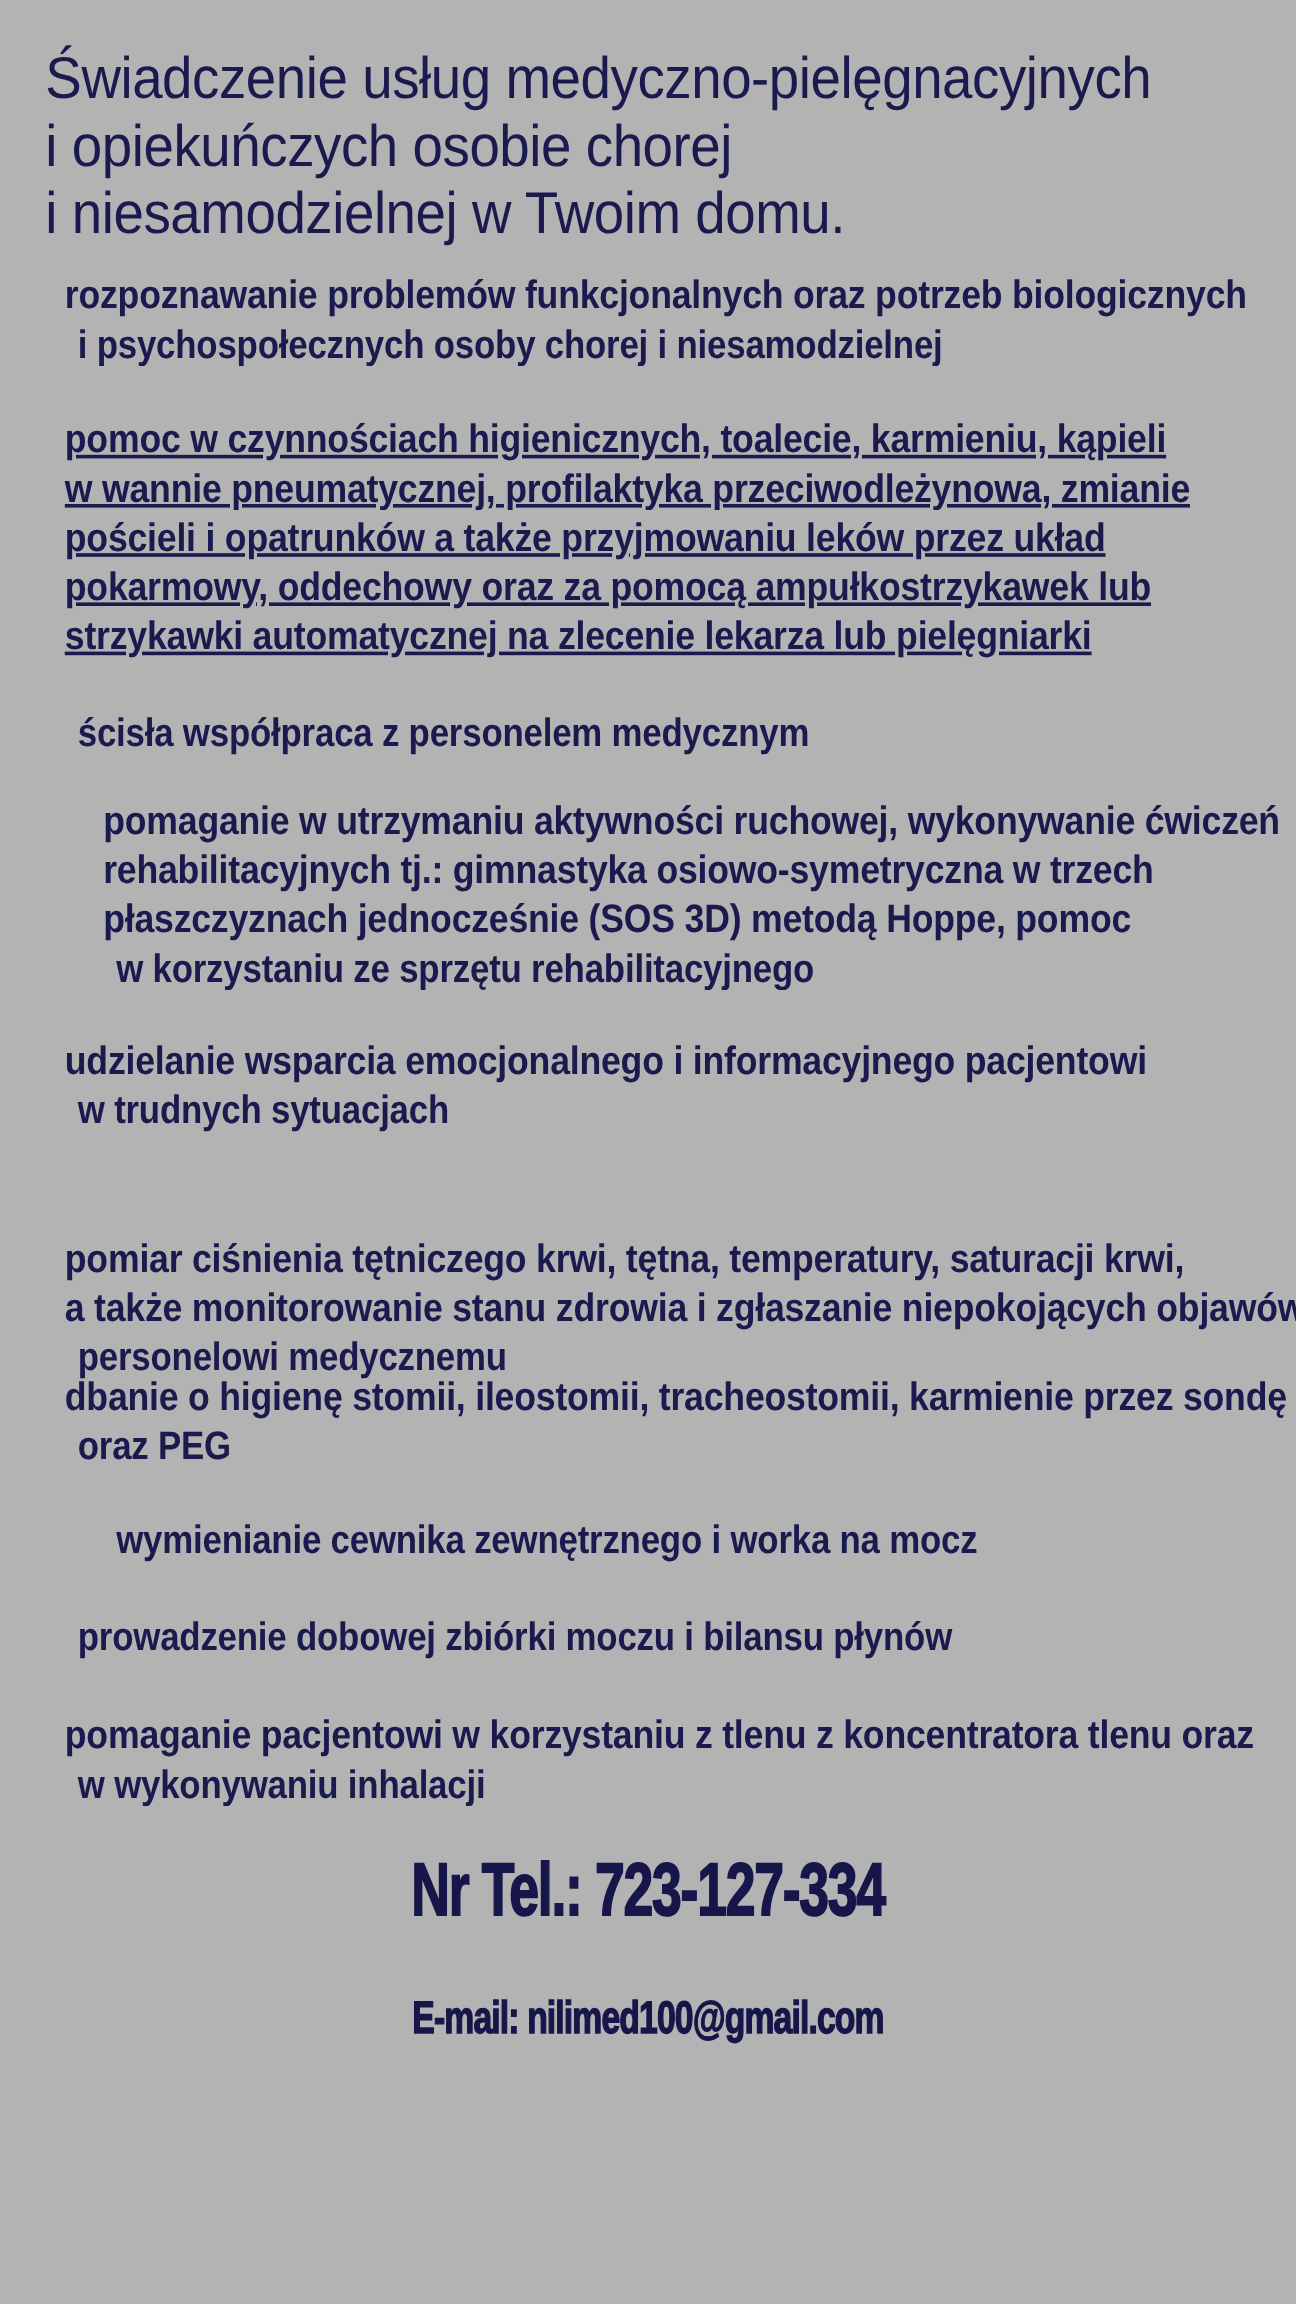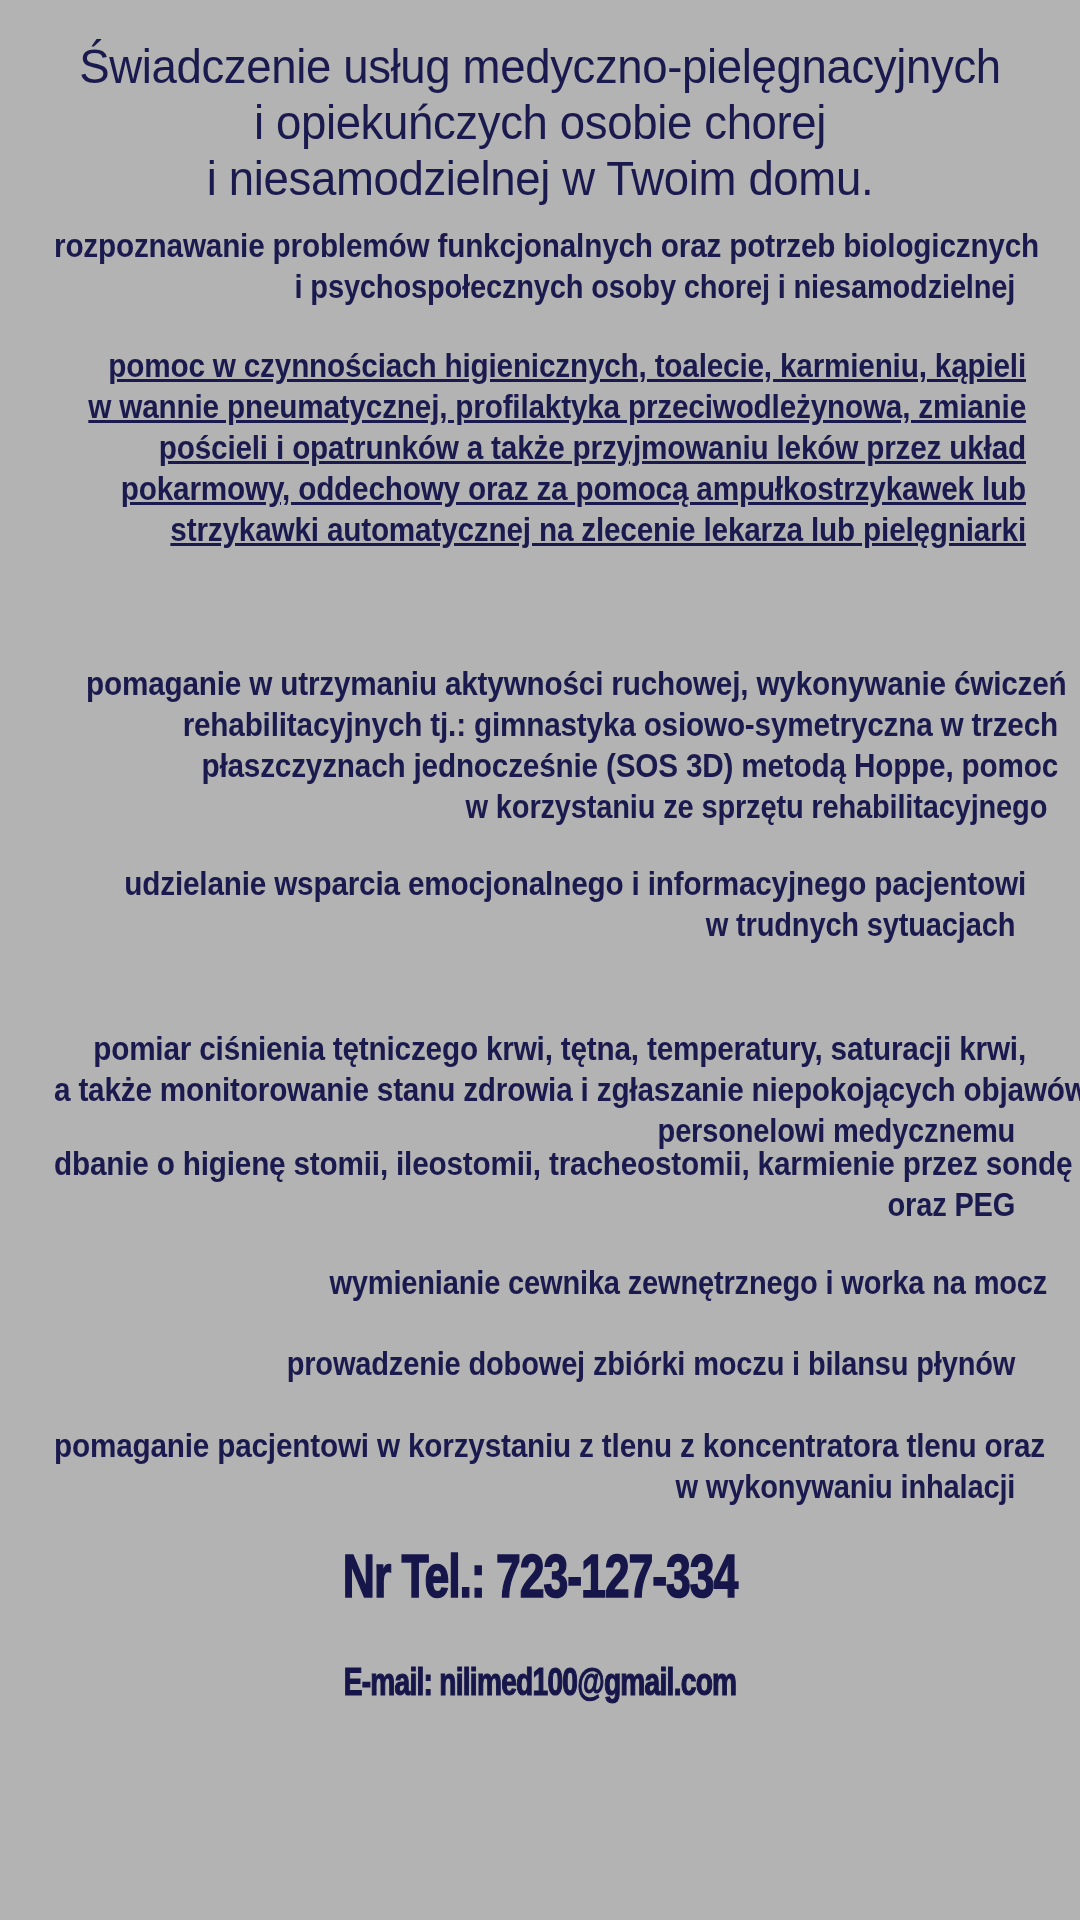--- a/index.html
+++ b/index.html
@@ -24,40 +24,40 @@
     box-sizing: border-box;
     padding: 0;
   }
 
   
   .title-block {
     position: absolute;
     top: 38px;
     left: 0;
     width: 1080px;
-    text-align: center;
+    text-align: left;
   }
   .title-line {
     font-family: "Liberation Sans Narrow", "Liberation Sans", "DejaVu Sans Condensed", sans-serif;
     font-weight: 400;
     font-size: 49px;
     line-height: 56px;
     letter-spacing: -0.4px;
     color: #1a1a4e;
     transform: scaleX(0.93);
     transform-origin: center center;
     white-space: nowrap;
   }
 
   
   .body-block {
     position: absolute;
     left: 0;
     width: 1080px;
-    text-align: right;
+    text-align: left;
   }
   .body-line {
     font-family: "Liberation Sans Narrow", "Liberation Sans", "DejaVu Sans Condensed", sans-serif;
     font-weight: 700;
     font-size: 33px;
     line-height: 41px;
     letter-spacing: -0.2px;
     color: #1a1a4e;
     transform: scaleX(0.88);
     transform-origin: center center;
@@ -121,20 +121,23 @@
   </div>
 
   <div class="body-block" style="top:345px;text-decoration:underline;">
     <div class="body-line wide">pomoc w czynnościach higienicznych, toalecie, karmieniu, kąpieli</div>
     <div class="body-line wide">w wannie pneumatycznej, profilaktyka przeciwodleżynowa, zmianie</div>
     <div class="body-line wide">pościeli i opatrunków a także przyjmowaniu leków przez układ</div>
     <div class="body-line wide">pokarmowy, oddechowy oraz za pomocą ampułkostrzykawek lub</div>
     <div class="body-line wide">strzykawki automatycznej na zlecenie lekarza lub pielęgniarki</div>
   </div>
 
+  <div class="body-block" style="top:590px;">
+    <div class="body-line">ścisła współpraca z personelem medycznym</div>
+  </div>
 
   <div class="body-block" style="top:663px;margin-left:32px;">
     <div class="body-line wide">pomaganie w utrzymaniu aktywności ruchowej, wykonywanie ćwiczeń</div>
     <div class="body-line wide">rehabilitacyjnych tj.: gimnastyka osiowo-symetryczna w trzech</div>
     <div class="body-line wide">płaszczyznach jednocześnie (SOS 3D) metodą Hoppe, pomoc</div>
     <div class="body-line">w korzystaniu ze sprzętu rehabilitacyjnego</div>
   </div>
 
   <div class="body-block" style="top:863px;">
     <div class="body-line wide">udzielanie wsparcia emocjonalnego i informacyjnego pacjentowi</div>

